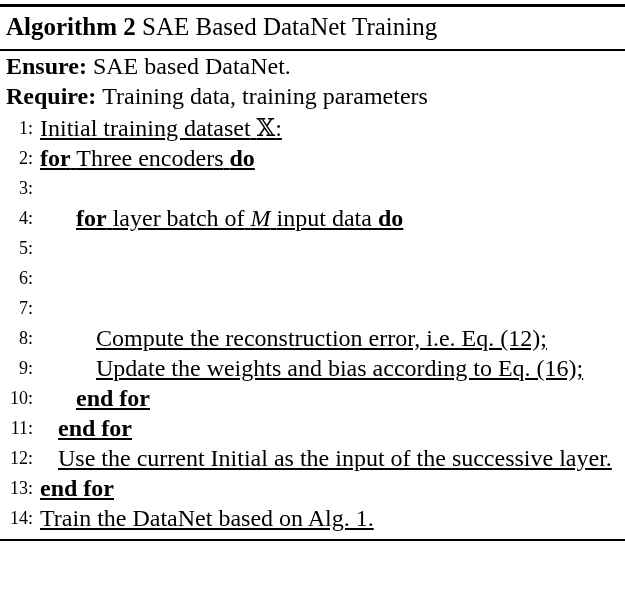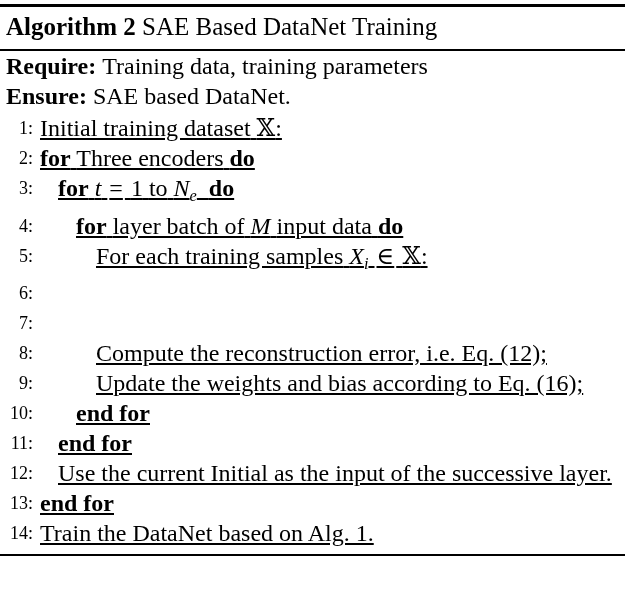--- a/index.html
+++ b/index.html
@@ -136,52 +136,50 @@
   <div class="rule-top"></div>
 
   <div class="caption">
     <span class="alg-label">Algorithm 2</span>
     <span class="alg-title">SAE Based DataNet Training</span>
   </div>
 
   <div class="rule-mid"></div>
 
   <div class="io-line">
+    <span class="kw">Ensure:</span><span class="io-text">SAE based DataNet.</span>
+  </div>
+
+  <div class="io-line">
     <span class="kw">Require:</span><span class="io-text">Training data, training parameters</span>
-  </div>
-
-  <div class="io-line">
-    <span class="kw">Ensure:</span><span class="io-text">SAE based DataNet.</span>
   </div>
 
   <div class="steps">
 
     <div class="step ind1">
       <span class="num">1:</span>
       <span class="body"><span>Initial training dataset</span> <span class="bb">𝕏</span><span>:</span></span>
     </div>
 
     <div class="step ind1">
       <span class="num">2:</span>
       <span class="body"><span class="kw">for</span> <span>Three encoders</span> <span class="kw">do</span></span>
     </div>
 
     <div class="step ind2">
       <span class="num">3:</span>
-      <span class="body"><span class="kw">for</span> <span class="mvar">t</span> <span class="op">=</span> <span class="num-lit">1</span> <span>to</span> <span class="mvar">N</span><span class="sub">e</span>&nbsp; <span class="kw">do</span></span>
     </div>
 
     <div class="step ind3">
       <span class="num">4:</span>
       <span class="body"><span class="kw">for</span> <span>layer batch of</span> <span class="mvar">M</span> <span>input data</span> <span class="kw">do</span></span>
     </div>
 
     <div class="step ind4">
       <span class="num">5:</span>
-      <span class="body"><span>For each training samples</span> <span class="mvar">X</span><span class="sub">i</span> <span class="op">∈</span> <span class="bb">𝕏</span><span>:</span></span>
     </div>
 
     <div class="step ind4">
       <span class="num">6:</span>
     </div>
 
     <div class="step ind4">
       <span class="num">7:</span>
     </div>
 

